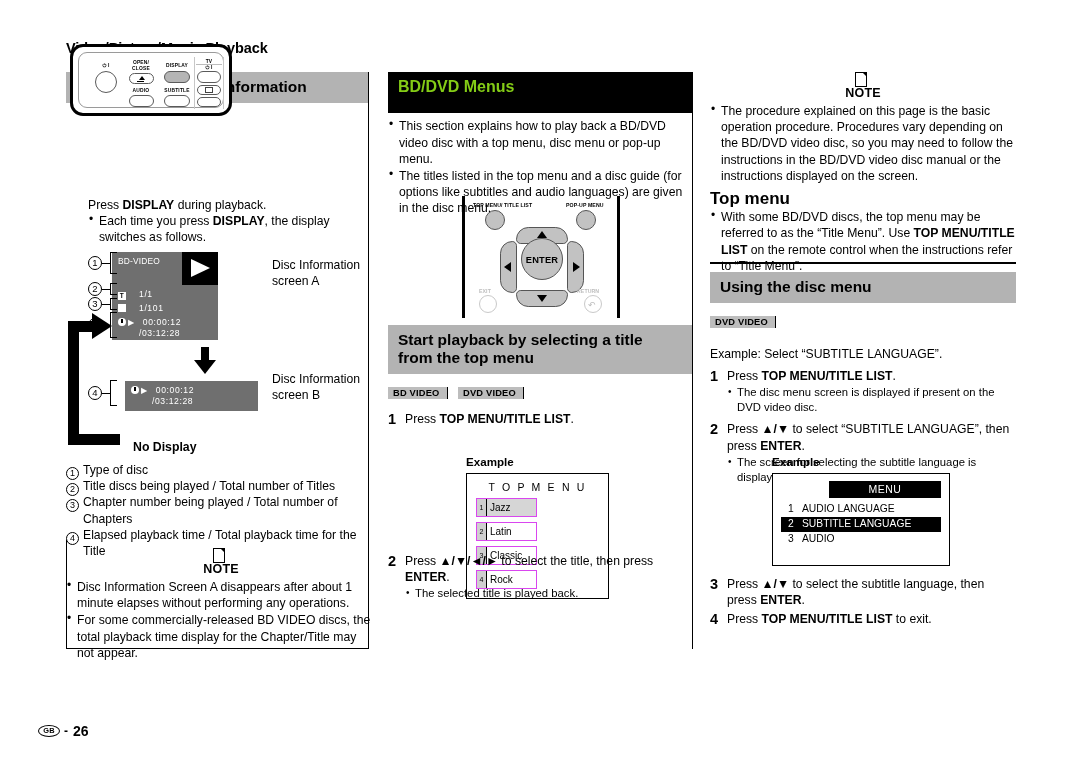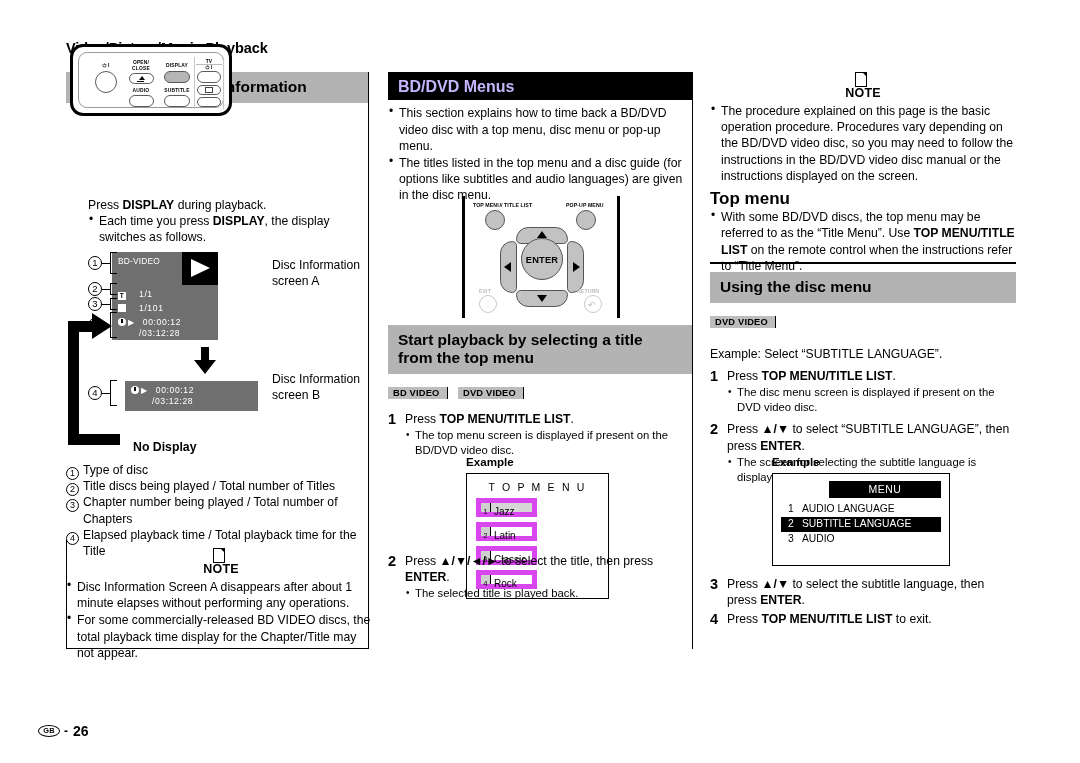--- a/index.html
+++ b/index.html
@@ -27,23 +27,23 @@
   .col-right { left:710px; width:306px; }
 
   
   .bar-grey {
     background:#b3b3b3; color:#000;
     font-size:15.5px; font-weight:bold;
     padding:6px 10px 7px 10px;
     line-height:1.15;
   }
   .bar-black {
-    background:#000; color:#c4b5fd;
+    background:#000; color:#84cc16;
     font-size:16px; font-weight:bold;
-    padding:6px 10px 4px 10px;
+    padding:6px 10px 17px 10px;
     line-height:1.15;
   }
 
   
   .p { font-size:12.2px; line-height:1.32; margin:0; }
   ul.bul { list-style:none; margin:0; padding:0; }
   ul.bul > li {
     font-size:12.2px; line-height:1.33;
     position:relative; padding-left:11px; margin-bottom:1px;
   }
@@ -171,21 +171,21 @@
   .dpad { position:absolute; background:#c2c2c2; border:1px solid #555; }
 
   
   .ex-label { font-size:11.6px; font-weight:bold; }
   .topmenu-box {
     border:1px solid #000; padding:7px 9px 9px 9px; width:143px; background:#fff;
   }
   .tm-title { text-align:center; font-size:10.5px; letter-spacing:2.2px; margin-bottom:5px; }
   .tm-grid { display:flex; flex-wrap:wrap; gap:5px; }
   .tm-cell {
-    display:flex; align-items:stretch; border:5px solid #d946ef; width:61px; height:19px; background:#fff;
+    display:flex; align-items:stretch; border:1px solid #d946ef; width:61px; height:19px; background:#fff;
   }
   .tm-cell.sel { background:#d6d6d6; }
   .tm-cell .k {
     width:10px; border-right:1px solid #000; font-size:7px; text-align:center; line-height:17px; background:#cfcfcf;
   }
   .tm-cell .v { flex:1; font-size:10px; line-height:17px; padding-left:3px; }
 
   .menu-box { border:1.6px solid #000; width:178px; background:#fff; padding:7px 8px 18px 8px; }
   .mb-title {
     background:#000; color:#fff; text-align:center;
@@ -335,21 +335,21 @@
     </ul>
   </div>
 
   <div class="left-rule-bot"></div>
   <div class="vrule" style="left:66px; top:540px; height:109px;"></div>
   <div class="vrule" style="left:368px; top:72px; height:577px;"></div>
 
   <div class="col col-mid">
     <div class="bar-black">BD/DVD Menus</div>
     <ul class="bul" style="margin-top:5px;">
-      <li>This section explains how to time back a BD/DVD video disc with a top menu, disc menu or pop-up menu.</li>
+      <li>This section explains how to play back a BD/DVD video disc with a top menu, disc menu or pop-up menu.</li>
       <li>The titles listed in the top menu and a disc guide (for options like subtitles and audio languages) are given in the disc menu.</li>
     </ul>
   </div>
 
   <div class="remote-mid">
     <div class="rm-bar" style="left:0;"></div>
     <div class="rm-bar" style="right:0;"></div>
 
     <div class="mlabel" style="left:11px; top:6px;">TOP MENU/ TITLE LIST</div>
     <div class="circ-btn" style="left:23px; top:14px; width:20px; height:20px;"></div>
@@ -386,23 +386,20 @@
     </div>
     <div class="tags">
       <span class="tag">BD VIDEO</span>
       <span class="tag">DVD VIDEO</span>
     </div>
 
     <div class="step" style="margin-top:11px;">
       <div class="step-num">1</div>
       <div class="step-body">
         <span>Press </span><b>TOP MENU/TITLE LIST</b><span>.</span>
-        <ul class="bul small" style="margin-top:1px;">
-          <li>The top menu screen is displayed if present on the BD/DVD video disc.</li>
-        </ul>
       </div>
     </div>
   </div>
 
   <div style="position:absolute; left:466px; top:455px;">
     <div class="ex-label">Example</div>
     <div class="topmenu-box" style="margin-top:5px;">
       <div class="tm-title">T O P   M E N U</div>
       <div class="tm-grid">
         <div class="tm-cell sel">

